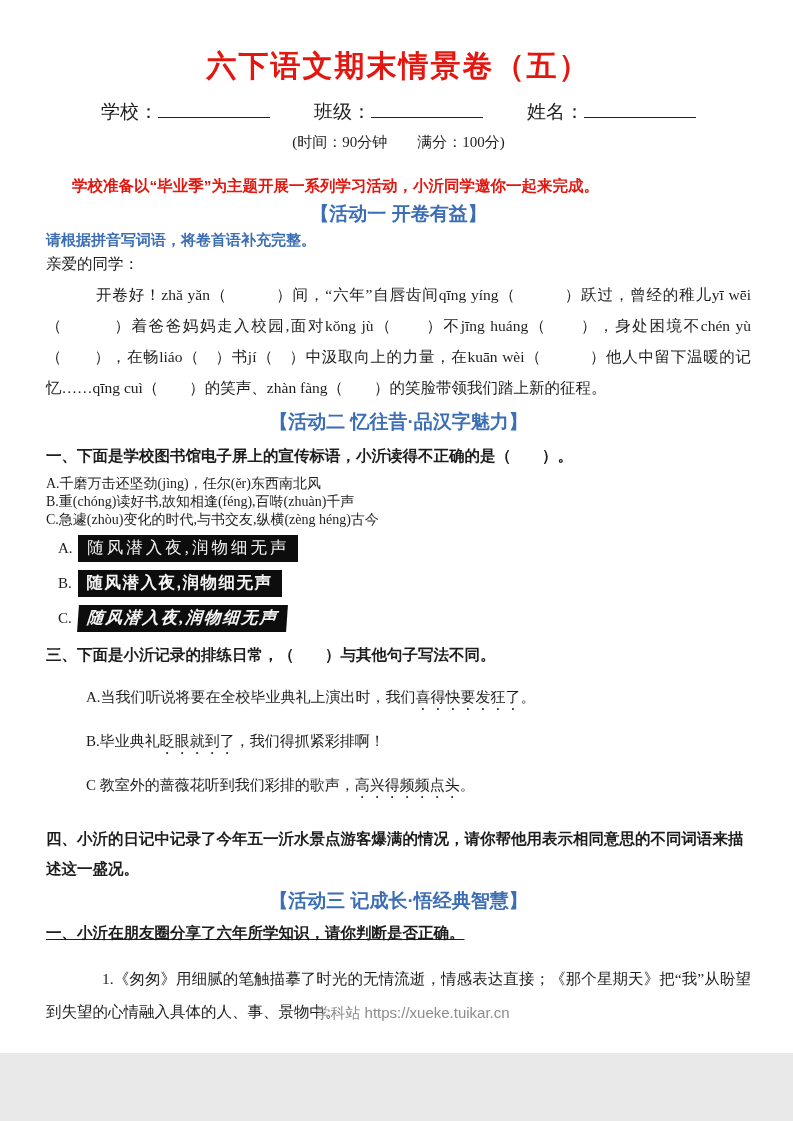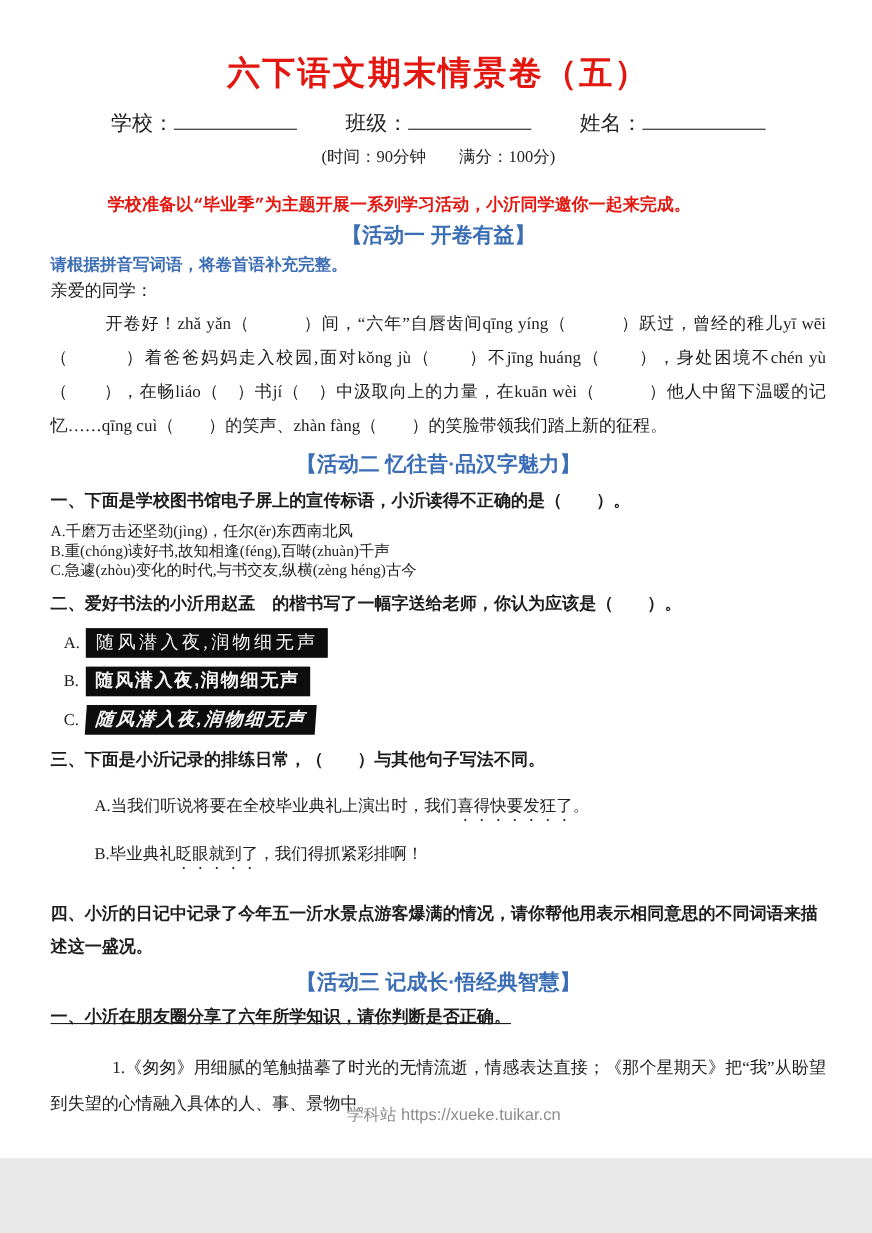--- a/index.html
+++ b/index.html
@@ -27,24 +27,24 @@
     font-size:19px;
     margin-bottom:8px;
   }
   .field { white-space:nowrap; }
   .blank-line {
     display:inline-block; width:112px; height:4px;
     border-bottom:1.6px solid #222;
   }
   .meta { text-align:center; font-size:15px; margin-bottom:24px; }
   .notice {
-    margin:0 0 4px 52px;
+    margin:0 0 4px 26px;
     font-size:15.5px; font-weight:bold;
     color:#e3170f;
-    font-family:Liberation Mono, monospace;
+    font-family:Liberation Sans, sans-serif;
   }
   .section-heading {
     margin:3px 0 4px 0;
     text-align:center;
     font-size:19px; font-weight:600;
     color:#3c6eb5;
     font-family:"Liberation Sans","DejaVu Sans",sans-serif;
   }
   .instruction {
     margin:2px 0 4px 0;
@@ -135,37 +135,37 @@
   <p class="salutation">亲爱的同学：</p>
   <p class="pinyin-body">开卷好！zhǎ yǎn（　　　）间，“六年”自唇齿间qīng yíng（　　　）跃过，曾经的稚儿yī wēi（　　　）着爸爸妈妈走入校园,面对kǒng jù（　　）不jīng huáng（　　），身处困境不chén yù（　　），在畅liáo（　）书jí（　）中汲取向上的力量，在kuān wèi（　　　）他人中留下温暖的记忆……qīng cuì（　　）的笑声、zhàn fàng（　　）的笑脸带领我们踏上新的征程。</p>
 
   <h2 class="section-heading">【活动二 忆往昔·品汉字魅力】</h2>
 
   <p class="stem">一、下面是学校图书馆电子屏上的宣传标语，小沂读得不正确的是（　　）。</p>
   <p class="option">A.千磨万击还坚劲(jìng)，任尔(ěr)东西南北风</p>
   <p class="option">B.重(chóng)读好书,故知相逢(féng),百啭(zhuàn)千声</p>
   <p class="option">C.急遽(zhòu)变化的时代,与书交友,纵横(zèng héng)古今</p>
 
-  <p class="stem">二、爱好书法的小沂用赵孟　的楷书写了一幅字送给老师，你认为应该是（　　）。</p>
   <div class="callig-row">
     <span>A.</span>
     <span class="callig regular">随风潜入夜,润物细无声</span>
   </div>
   <div class="callig-row">
     <span>B.</span>
     <span class="callig bold">随风潜入夜,润物细无声</span>
   </div>
   <div class="callig-row">
     <span>C.</span>
     <span class="callig cursive">随风潜入夜,润物细无声</span>
   </div>
 
   <p class="stem">三、下面是小沂记录的排练日常，（　　）与其他句子写法不同。</p>
   <p class="q3-option"><span>A.当我们听说将要在全校毕业典礼上演出时，我们</span><span class="emph">喜得快要发狂了</span><span>。</span></p>
   <p class="q3-option"><span>B.毕业典礼</span><span class="emph">眨眼就到了</span><span>，我们得抓紧彩排啊！</span></p>
+  <p class="q3-option"><span>C 教室外的蔷薇花听到我们彩排的歌声，</span><span class="emph">高兴得频频点头</span><span>。</span></p>
 
   <p class="stem" style="margin-top:22px;">四、小沂的日记中记录了今年五一沂水景点游客爆满的情况，请你帮他用表示相同意思的不同词语来描述这一盛况。</p>
 
   <h2 class="section-heading">【活动三 记成长·悟经典智慧】</h2>
   <p class="stem" style="margin-top:0;text-decoration:underline;">一、小沂在朋友圈分享了六年所学知识，请你判断是否正确。</p>
 
   <p class="judge-item">
     <span>1.《匆匆》用细腻的笔触描摹了时光的无情流逝，情感表达直接；《那个星期天》把“我”从盼望到失望的心情融入具体的人、事、景物中。</span>
     
   </p>

